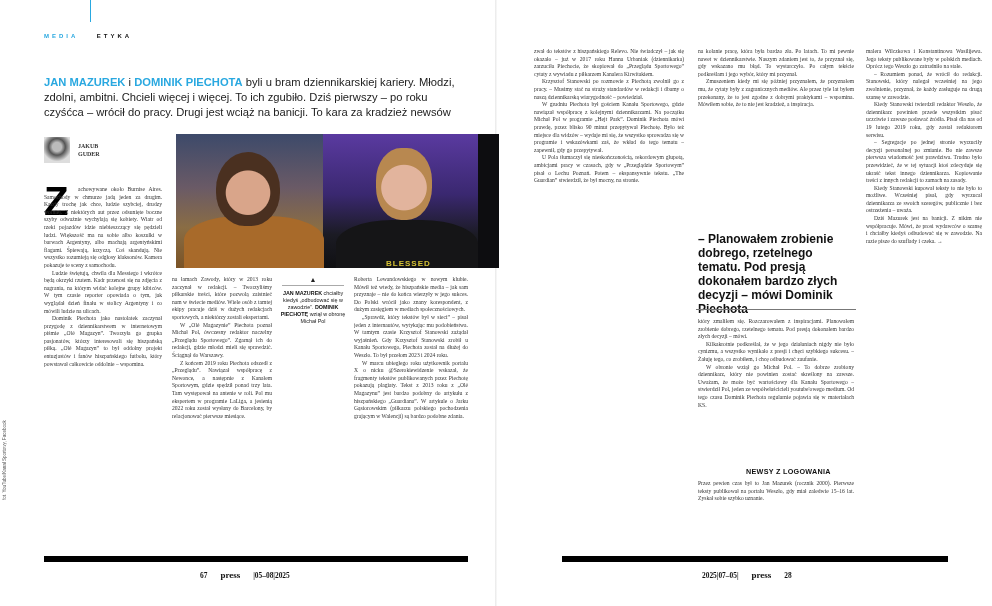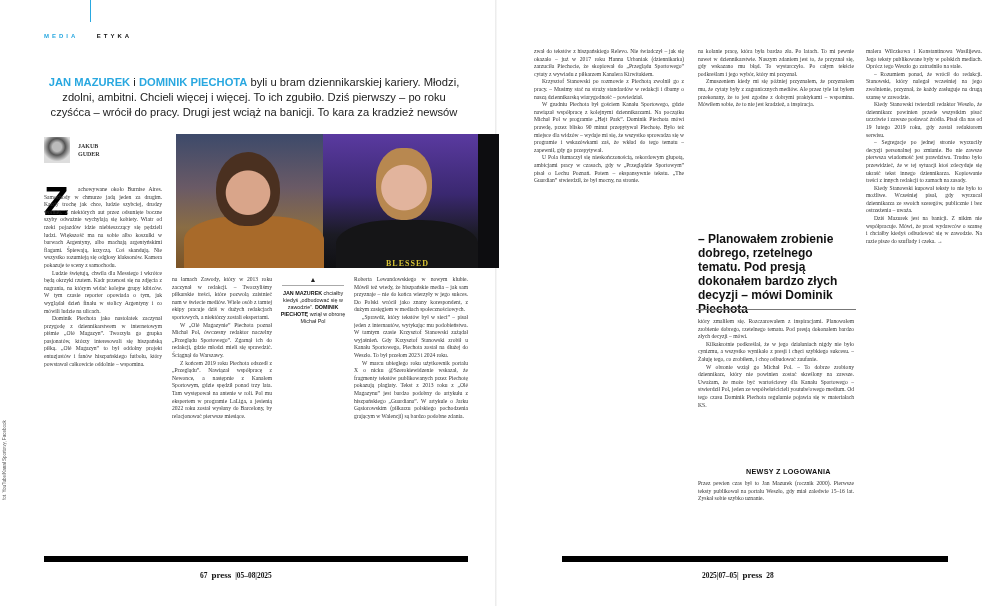--- a/index.html
+++ b/index.html
@@ -5,47 +5,47 @@
   * { box-sizing: border-box; margin: 0; padding: 0; }
   html, body { width: 992px; height: 606px; background: #fff; overflow: hidden; }
   body { position: relative; font-family: "Liberation Serif", serif; color: #222; }
   .spread { position: absolute; left: 0; top: 0; width: 992px; height: 606px; }
   .gutter { position: absolute; left: 495px; top: 0; width: 2px; height: 606px; background: linear-gradient(90deg,#e8e8e8,#fafafa); }
   .topline { position: absolute; left: 90px; top: 0; width: 1px; height: 22px; background: #29a8e0; }
   .kicker { position: absolute; left: 44px; top: 33px; font-family: "Liberation Sans", sans-serif; font-size: 6px; font-weight: 700; letter-spacing: 3px; }
   .kicker .sec { color: #29a8e0; }
   .kicker .sub { color: #111; margin-left: 14px; }
   .headline { position: absolute; left: 44px; top: 46px; font-family: "Liberation Sans", sans-serif; font-weight: 700; font-size: 22px; letter-spacing: -0.3px; color: #111; }
-  .lead { position: absolute; left: 44px; top: 75px; width: 420px; font-family: "Liberation Sans", sans-serif; font-size: 11.2px; line-height: 15px; color: #222; text-align: center; }
+  .lead { position: absolute; left: 44px; top: 75px; width: 420px; font-family: "Liberation Sans", sans-serif; font-size: 11.2px; line-height: 15px; color: #222; }
   .lead .nm { color: #29a8e0; font-weight: 700; }
   .author { position: absolute; left: 44px; top: 137px; display: flex; align-items: center; gap: 8px; }
   .author .photo { width: 26px; height: 26px; background: radial-gradient(circle at 50% 38%, #bbb 0 22%, #555 40%, #ddd 70%); }
   .author .name { font-family: "Liberation Serif", serif; font-size: 6px; line-height: 8px; font-weight: 700; color: #333; }
   .dropcap { position: absolute; left: 44px; top: 185px; width: 30px; height: 33px; font-family: "Liberation Sans", sans-serif; font-weight: 900; font-size: 40px; line-height: 33px; color: #000; }
   .photo-main { position: absolute; left: 176px; top: 134px; width: 323px; height: 134px; overflow: hidden; background: #2a2040; }
   .photo-main .left { position: absolute; left: 0; top: 0; width: 147px; height: 134px; background: linear-gradient(180deg,#3d4a6a 0%,#6a5a66 40%,#8a6d44 70%,#7a5326 100%); }
   .photo-main .right { position: absolute; left: 147px; top: 0; width: 155px; height: 134px; background: linear-gradient(180deg,#5a3aa0 0%,#3a2870 45%,#1b1b24 75%,#101012 100%); }
   .photo-main .blk { position: absolute; right: 0; top: 0; width: 21px; height: 134px; background: #0d0d10; }
   .photo-main .head1 { position: absolute; left: 40px; top: 18px; width: 64px; height: 74px; border-radius: 50% 50% 45% 45%; background: radial-gradient(circle at 50% 55%, #d9a58a 0 42%, #4a3020 44% 100%); }
   .photo-main .body1 { position: absolute; left: 8px; top: 82px; width: 140px; height: 60px; border-radius: 40% 40% 0 0; background: #a86a2a; }
   .photo-main .head2 { position: absolute; left: 200px; top: 14px; width: 56px; height: 72px; border-radius: 45%; background: radial-gradient(circle at 50% 55%, #e2b49d 0 46%, #b88850 48% 100%); }
   .photo-main .body2 { position: absolute; left: 160px; top: 86px; width: 142px; height: 60px; border-radius: 40% 40% 0 0; background: #151517; }
-  .photo-main .shirt { position: absolute; left: 210px; top: 125px; font-family: Liberation Serif, serif; font-size: 8px; font-weight: 700; color: #d6c234; letter-spacing: 1px; }
+  .photo-main .shirt { position: absolute; left: 210px; top: 125px; font-family: Liberation Sans, sans-serif; font-size: 8px; font-weight: 700; color: #d6c234; letter-spacing: 1px; }
   .caption { position: absolute; left: 278px; top: 276px; width: 70px; text-align: center; font-family: "Liberation Sans", sans-serif; font-size: 5.4px; line-height: 7px; color: #222; }
   .caption .arrow { display: block; font-size: 7px; margin-bottom: 2px; }
   .caption .rule { display: block; height: 1px; background: #aaa; margin: 2px 4px 4px; }
   .caption b { font-weight: 700; color: #111; }
   .col { position: absolute; font-family: "Liberation Serif", serif; font-size: 5.6px; line-height: 7.6px; color: #333; text-align: justify; overflow: hidden; }
   .col p { text-indent: 8px; }
   .pullquote { position: absolute; left: 698px; top: 232px; width: 156px; font-family: "Liberation Sans", sans-serif; font-weight: 700; font-size: 12px; line-height: 14px; color: #111; }
   .pq-rule { position: absolute; left: 696px; top: 309px; width: 160px; height: 1px; background: #777; }
   .subhead { position: absolute; left: 698px; top: 467px; font-family: "Liberation Sans", sans-serif; font-weight: 700; font-size: 7.2px; color: #111; letter-spacing: 0.3px; padding-left: 48px; }
   .footbar { position: absolute; height: 6px; background: #000; }
   .folio { position: absolute; top: 570px; font-family: "Liberation Serif", serif; font-size: 7.4px; font-weight: 700; color: #111; white-space: nowrap; }
-  .folio .brand { font-size: 9px; font-weight: 700; margin: 0 4px; }
+  .folio .brand { font-size: 9px; font-weight: 700; margin: 0 13px; }
   .credit { position: absolute; left: 2px; top: 500px; transform: rotate(-90deg); transform-origin: left top; font-family: "Liberation Sans", sans-serif; font-size: 4.5px; color: #555; white-space: nowrap; }
   .cont { font-weight: 700; }
 </style>
 </head>
 <body>
 
 <div class="spread">
 
   <div class="gutter"></div>
   <div class="topline"></div>

